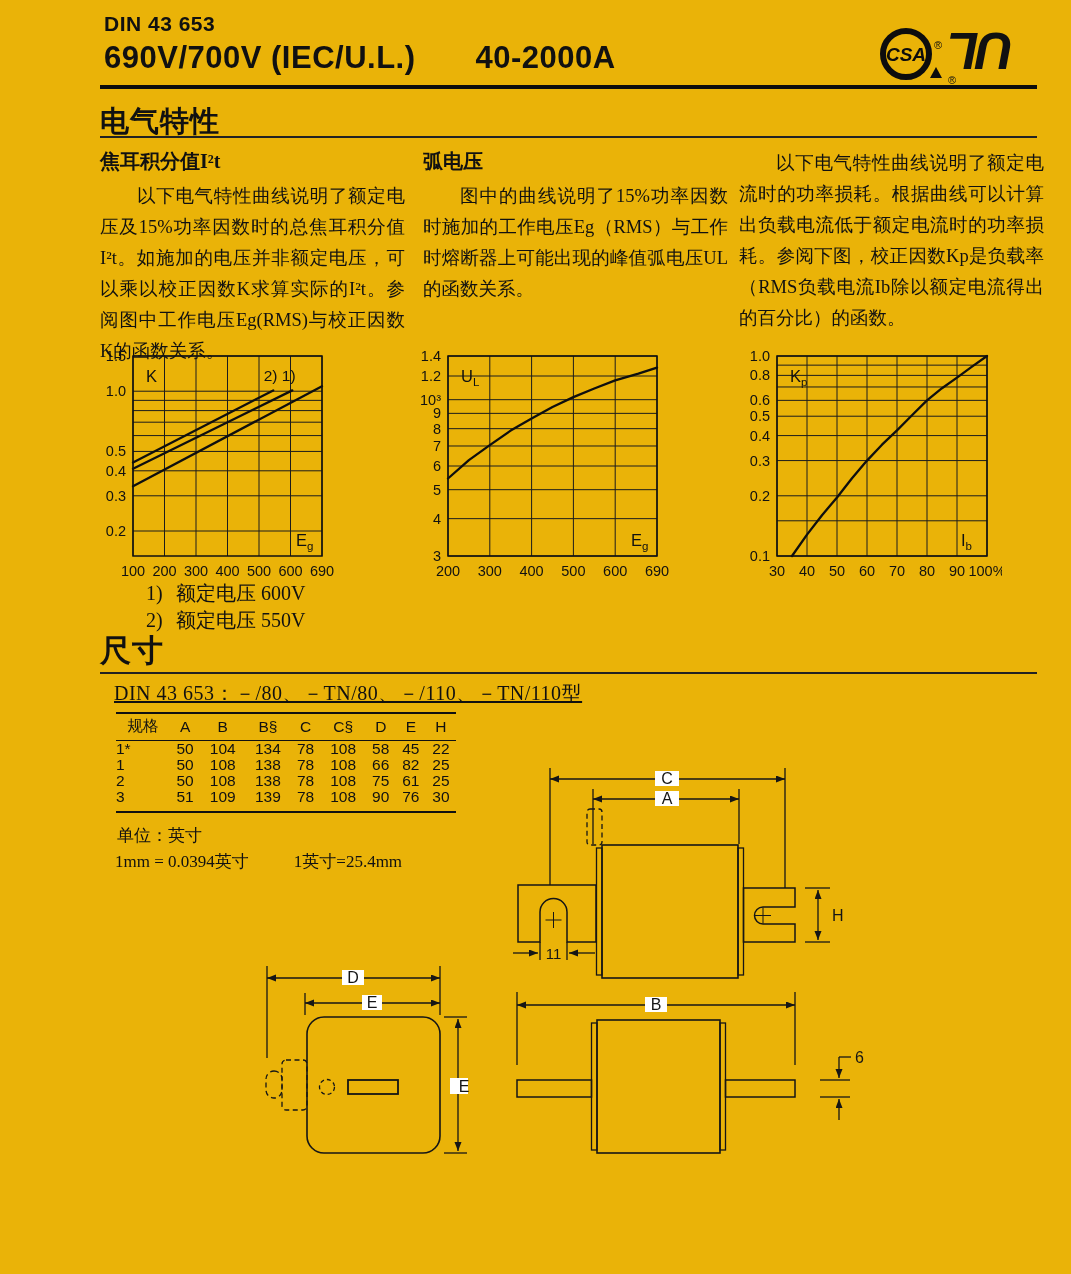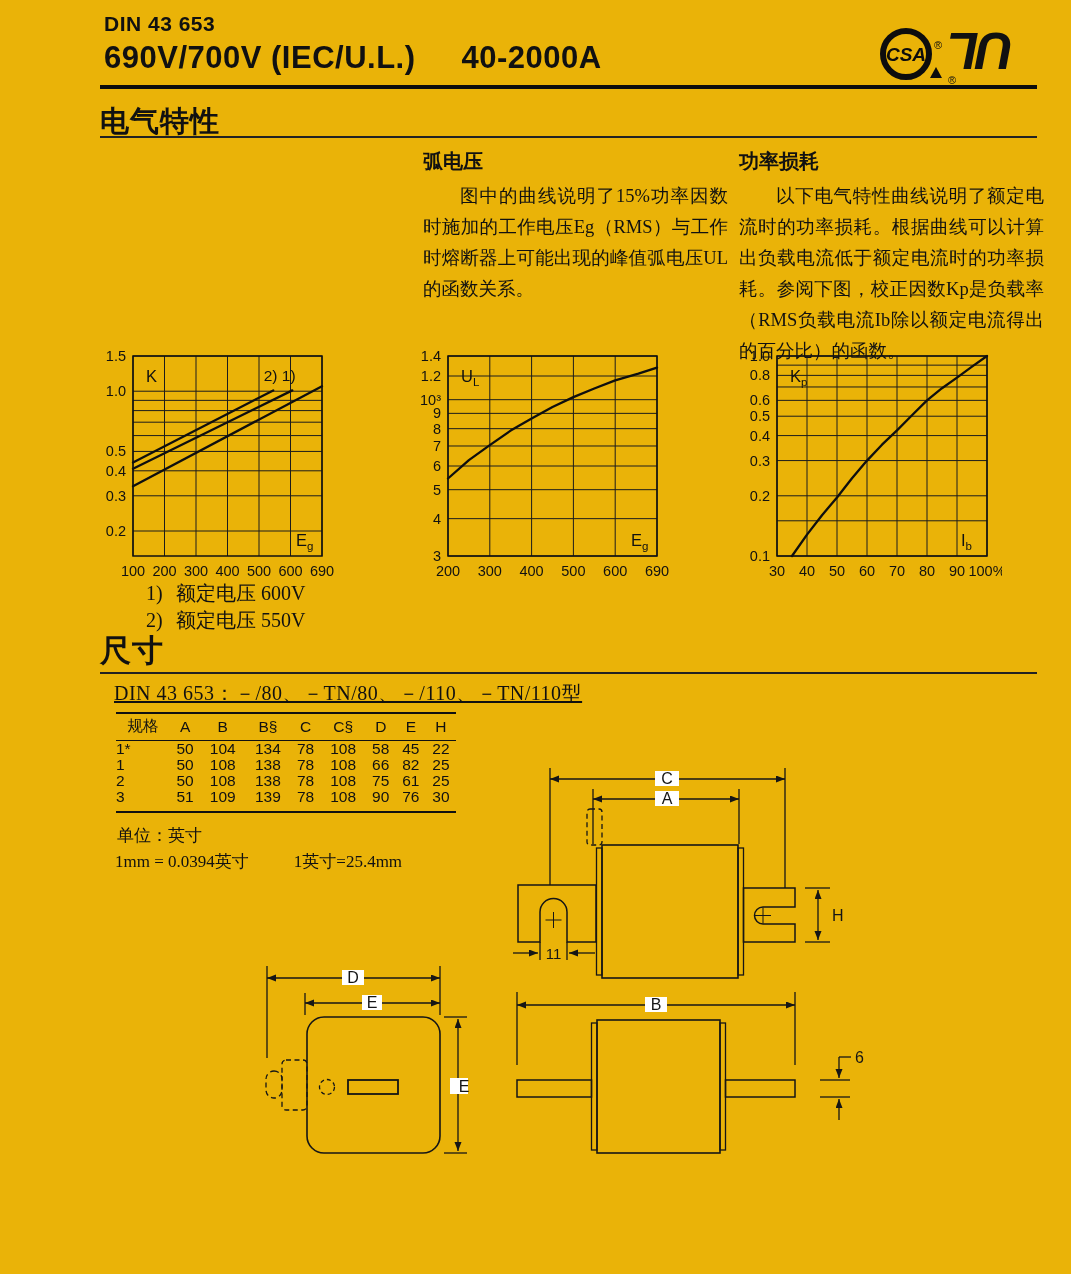--- a/index.html
+++ b/index.html
@@ -2,21 +2,21 @@
 <html><head>
 <meta charset="utf-8">
 <style>
   html,body{margin:0;padding:0;background:#e8e8e8;}
   .page{position:relative;width:1071px;height:1274px;background:#eab308;overflow:hidden;
         font-family:"Liberation Serif",serif;color:#111;}
   .abs{position:absolute;}
   .sans{font-family:"Liberation Sans",sans-serif;}
   .doc-num{left:104px;top:12px;font-size:21px;font-weight:bold;letter-spacing:.5px;}
   .main-title{left:104px;top:40px;font-size:31px;font-weight:bold;letter-spacing:.5px;white-space:nowrap;}
-  .main-title .amp{margin-left:46px;}
+  .main-title .amp{margin-left:60px;}
   .rule-thick{left:100px;top:85px;width:937px;height:4px;background:#0d0d0d;}
   .rule-thin{height:2px;background:#222;width:937px;left:100px;}
   .sec-head{left:100px;font-weight:bold;letter-spacing:1px;}
   .h-elec{top:102px;font-size:29px;}
   .h-dim{top:630px;font-size:31px;}
   .col{top:148px;width:305px;}
   .col h3{margin:0 0 6px 0;font-size:20px;font-weight:bold;}
   .col p{margin:0;font-size:18.5px;line-height:31px;text-align:justify;text-indent:2em;}
   .chart{position:absolute;top:348px;}
   .footnotes{left:146px;top:580px;font-size:20px;line-height:27px;}
@@ -61,26 +61,29 @@
   <div class="abs ul-logo">
     <span class="ul-text">UL</span>
     <span class="ul-reg">®</span>
   </div>
 
   <div class="abs rule-thick"></div>
 
   <h2 class="abs sec-head h-elec" style="margin:0;">电气特性</h2>
   <div class="abs rule-thin" style="top:136px;"></div>
 
+  <div class="abs col" style="left:100px;">
+    <h3>焦耳积分值I²t</h3>
+    <p>以下电气特性曲线说明了额定电压及15%功率因数时的总焦耳积分值I²t。如施加的电压并非额定电压，可以乘以校正因数K求算实际的I²t。参阅图中工作电压Eg(RMS)与校正因数K的函数关系。</p>
+  </div>
   <div class="abs col" style="left:423px;">
     <h3>弧电压</h3>
     <p>图中的曲线说明了15%功率因数时施加的工作电压Eg（RMS）与工作时熔断器上可能出现的峰值弧电压UL的函数关系。</p>
   </div>
   <div class="abs col" style="left:739px;">
-    <h3>功率损耗</h3>
     <p>以下电气特性曲线说明了额定电流时的功率损耗。根据曲线可以计算出负载电流低于额定电流时的功率损耗。参阅下图，校正因数Kp是负载率（RMS负载电流Ib除以额定电流得出的百分比）的函数。</p>
   </div>
 
   <svg class="chart" style="left:94px;" width="258" height="242">
       <g stroke="#1c1c1c" stroke-width="1">
         <line x1="39" x2="228" y1="8" y2="8"></line>
         <line x1="39" x2="228" y1="43.21825181113624" y2="43.21825181113624"></line>
         <line x1="39" x2="228" y1="103.42425094393248" y2="103.42425094393248"></line>
         <line x1="39" x2="228" y1="122.80625354554377" y2="122.80625354554377"></line>
         <line x1="39" x2="228" y1="147.79400086720378" y2="147.79400086720378"></line>

